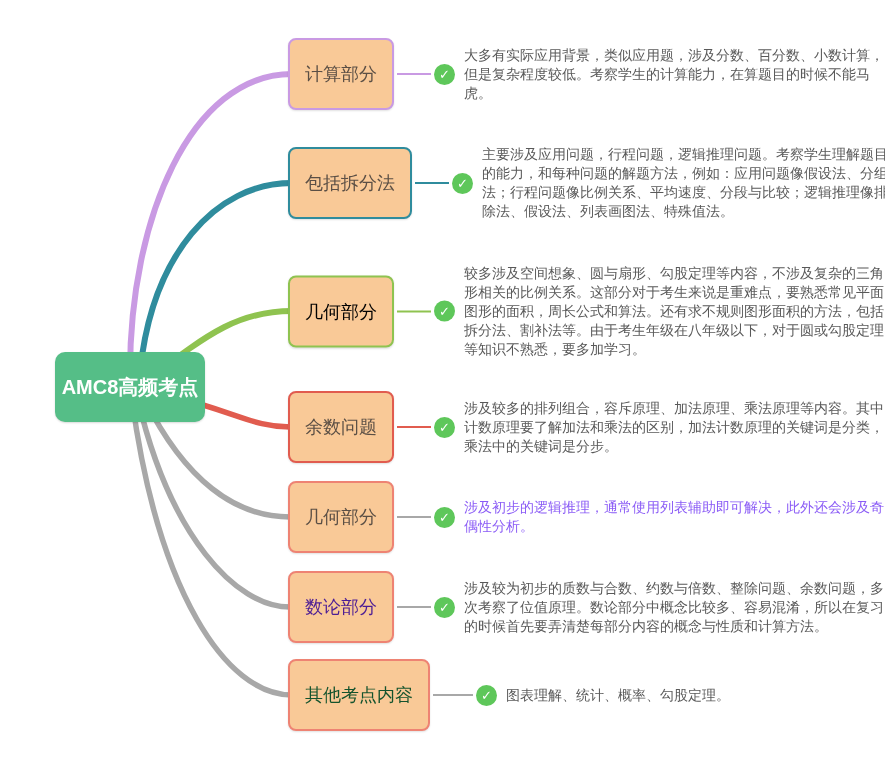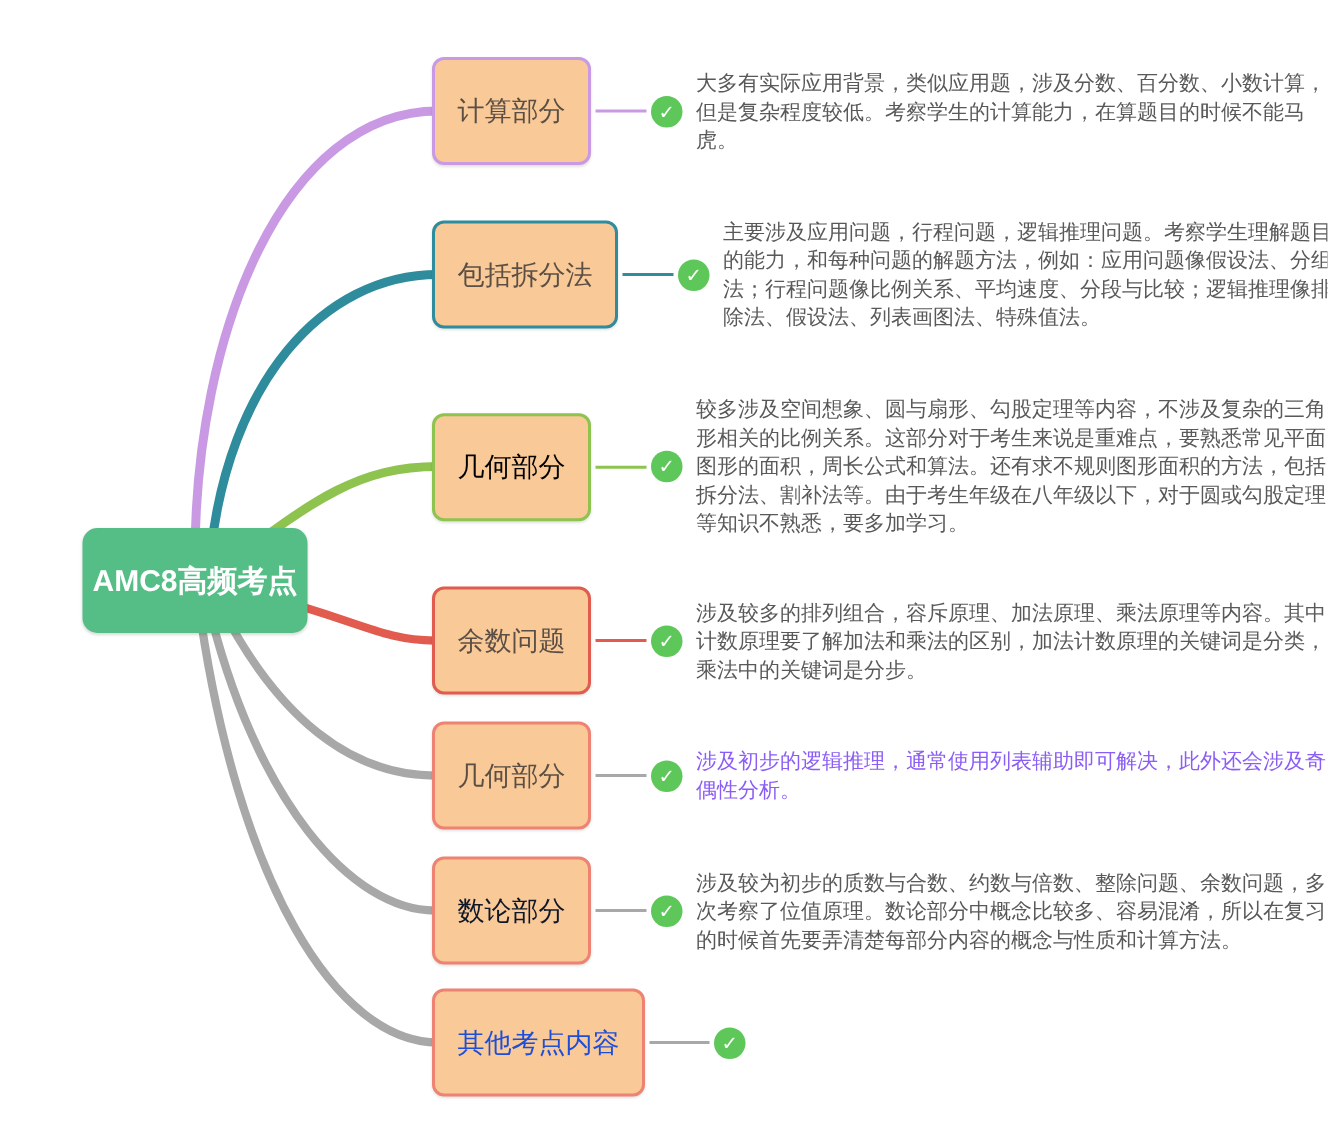--- a/index.html
+++ b/index.html
@@ -109,25 +109,26 @@
   </div>
 
   <div class="topic-row" style="top:517px">
     <div class="topic-box" style="border-color: rgb(238, 131, 115); background: rgb(249, 201, 151); color: rgb(91, 79, 69);">几何部分</div>
     <div class="connector" style="background: rgb(168, 168, 168);"></div>
     <div class="check-icon" style="background: rgb(94, 199, 90);">✓</div>
     <div class="topic-desc" style="width: 420px; color: #8b5cf6;">涉及初步的逻辑推理，通常使用列表辅助即可解决，此外还会涉及奇偶性分析。</div>
   </div>
 
   <div class="topic-row" style="top:607px">
-    <div class="topic-box" style="border-color: rgb(238, 131, 115); background: rgb(249, 201, 151); color: #0f172a;">数论部分</div>
+    <div class="topic-box" style="border-color: rgb(238, 131, 115); background: rgb(249, 201, 151); color: #4c1d95;">数论部分</div>
     <div class="connector" style="background: rgb(168, 168, 168);"></div>
     <div class="check-icon" style="background: rgb(94, 199, 90);">✓</div>
     <div class="topic-desc" style="width: 430px; color: rgb(89, 89, 89);">涉及较为初步的质数与合数、约数与倍数、整除问题、余数问题，多次考察了位值原理。数论部分中概念比较多、容易混淆，所以在复习的时候首先要弄清楚每部分内容的概念与性质和计算方法。</div>
   </div>
 
   <div class="topic-row" style="top:695px">
-    <div class="topic-box" style="border-color: rgb(238, 131, 115); background: rgb(249, 201, 151); color: #1d4ed8;">其他考点内容</div>
+    <div class="topic-box" style="border-color: rgb(238, 131, 115); background: rgb(249, 201, 151); color: #14532d;">其他考点内容</div>
     <div class="connector" style="width: 40px; background: rgb(168, 168, 168);"></div>
     <div class="check-icon" style="background: rgb(94, 199, 90);">✓</div>
+    <div class="topic-desc" style="color: rgb(89, 89, 89);">图表理解、统计、概率、勾股定理。</div>
   </div>
 
 </div>
 
 </body></html>

